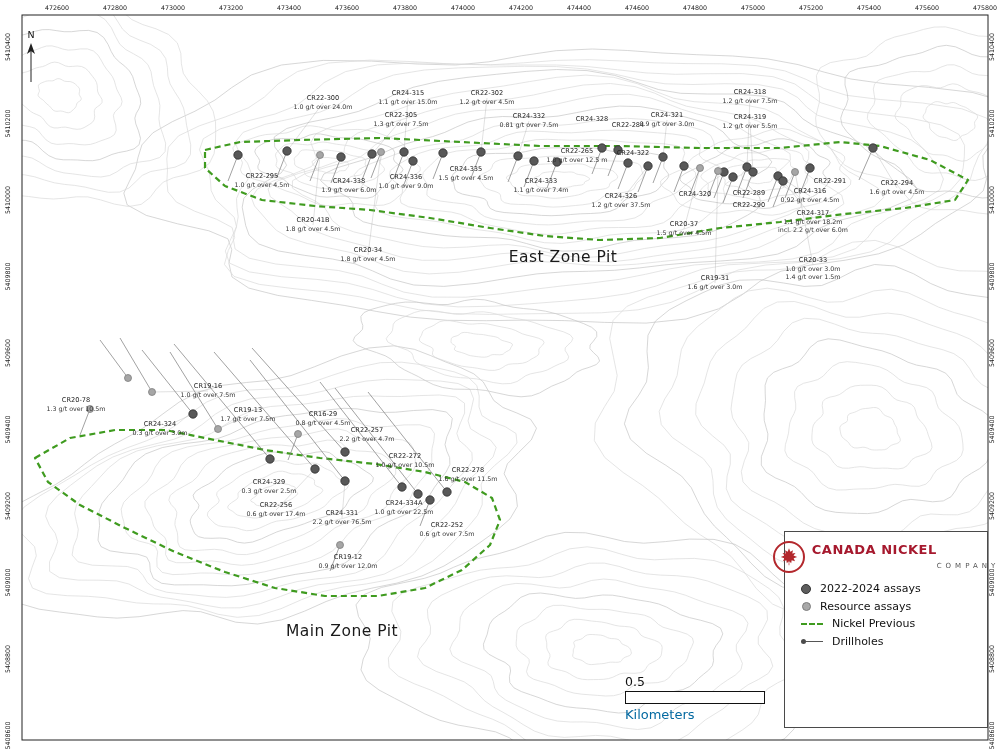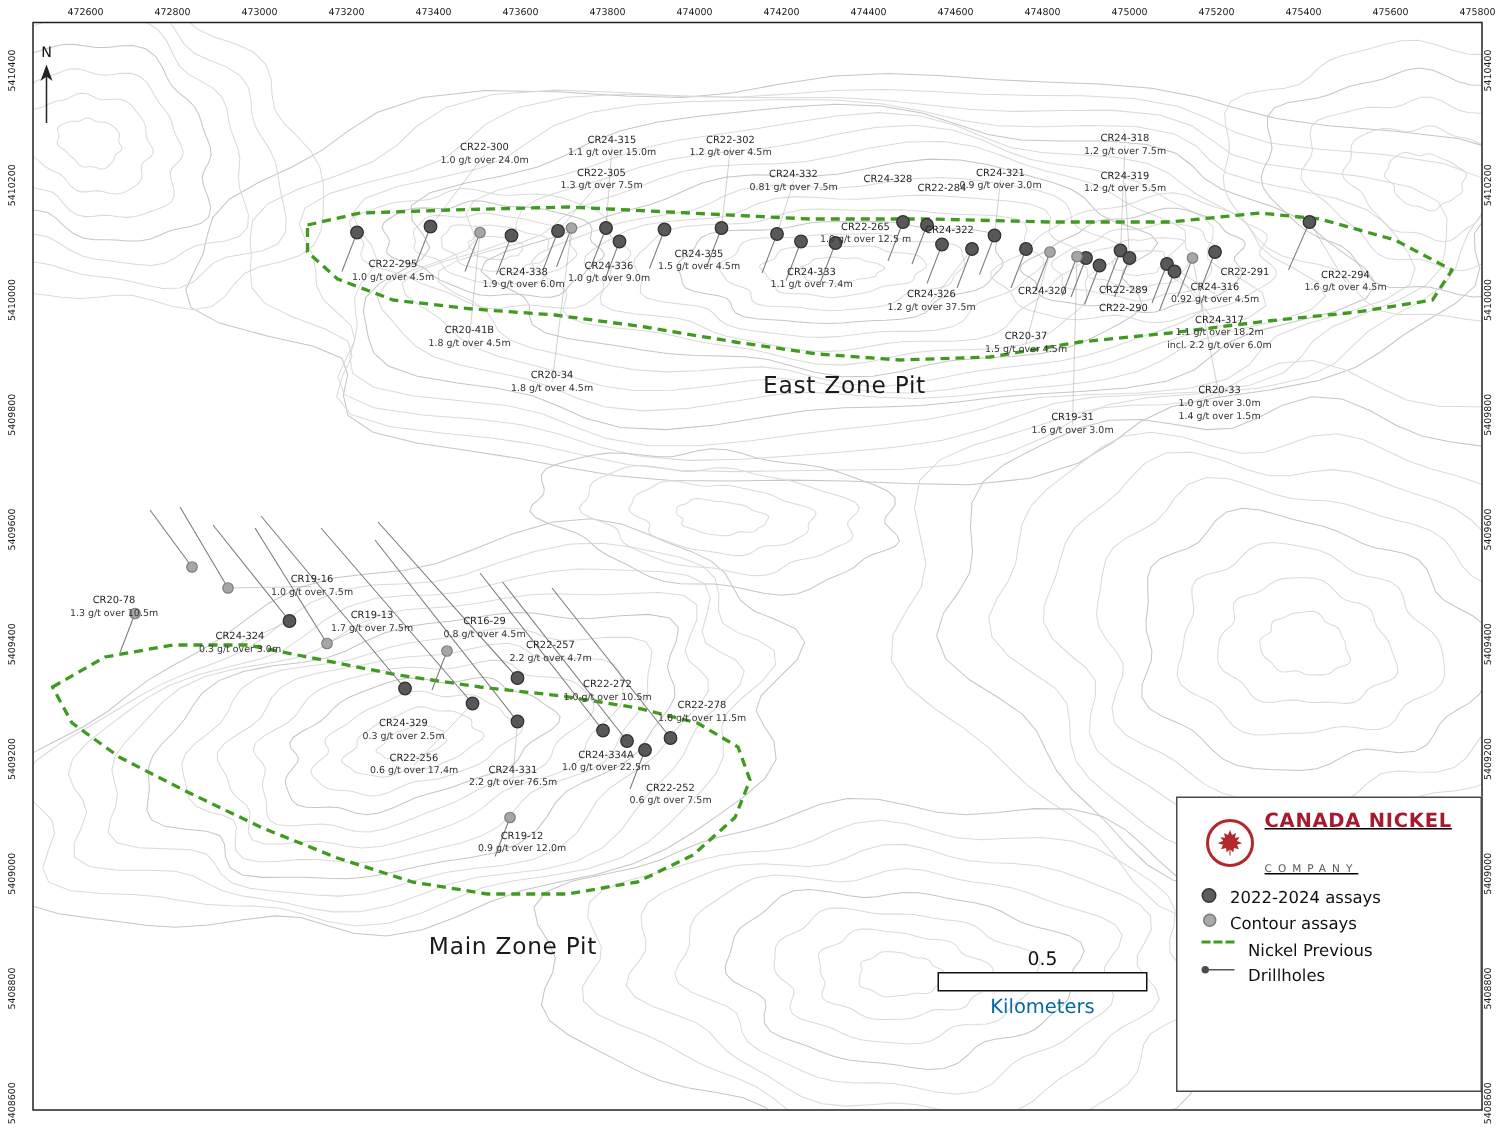--- a/index.html
+++ b/index.html
@@ -11,43 +11,43 @@
   
   .legend{
     position:absolute;left:784px;top:531px;width:204px;height:197px;
     background:#ffffff;border:1.3px solid #4a4a4a;box-sizing:border-box;z-index:5;
   }
   .logo-row{display:flex;align-items:center;justify-content:center;gap:7px;margin-top:9px;}
   .logo-circle{
     width:32px;height:32px;border:2.4px solid #b3282d;border-radius:50%;
     display:flex;align-items:center;justify-content:center;flex:0 0 auto;box-sizing:border-box;
   }
-  .logo-text{display:flex;flex-direction:column;line-height:1.15;text-decoration:underline;}
+  .logo-text{display:flex;flex-direction:row;line-height:1.15;}
   .company-name{color:#a6192e;font-weight:bold;font-size:13px;letter-spacing:.5px;white-space:nowrap;}
   .company-sub{color:#555;font-size:7px;letter-spacing:4px;margin-top:19px;}
   .items{margin:9px 0 0 16px;}
-  .item{display:flex;align-items:flex-start;gap:9px;margin-bottom:4.5px;font-size:11px;color:#111;}
+  .item{display:flex;align-items:center;gap:9px;margin-bottom:4.5px;font-size:11px;color:#111;}
   .sym{flex:0 0 auto;display:inline-block;}
   .sym-dot-dark{width:10px;height:10px;border-radius:50%;background:#5d5d5d;border:1px solid #353535;box-sizing:border-box;}
   .sym-dot-light{width:9px;height:9px;border-radius:50%;background:#a8a8a8;border:1px solid #7d7d7d;box-sizing:border-box;margin-left:1px;}
   .sym-dash{width:22px;border-top:2px dashed #3f9b1f;}
   .sym-drill{display:flex;align-items:center;width:22px;}
   .sym-drill .dh-dot{width:5px;height:5px;border-radius:50%;background:#4c4c4c;}
   .sym-drill .dh-line{flex:1;border-top:1.2px solid #555;}
   .mag{margin-top:8px;}
   .mag-title{font-size:11.5px;font-weight:bold;color:#111;text-align:center;}
   .mag-bar{
     position:relative;width:168px;height:17px;margin:5px auto 0;
     background:linear-gradient(90deg,#a7b6d6 0%,#c9d2e6 22%,#eceaf2 38%,#fbfafc 50%,#d2d2d2 66%,#9a9a9a 83%,#6d6d6d 100%);
   }
   .target-box{position:absolute;left:27%;width:45%;top:-3px;bottom:-3px;border:1.6px dashed #c32bc7;}
   .mag-labels{display:flex;justify-content:space-between;width:184px;margin:4px auto 0;font-size:11px;color:#111;}
   .target-label{font-weight:500;}
   
-  .scalebar{position:absolute;left:625px;top:631px;width:140px;text-align:center;z-index:4;}
+  .scalebar{position:absolute;left:625px;top:674px;width:140px;z-index:4;}
   .sb-value{font-size:12.5px;color:#111;margin-bottom:2px;}
   .sb-bar{height:13px;background:#ffffff;border:1.6px solid #111;box-sizing:border-box;}
   .sb-unit{font-size:13px;color:#0369a1;margin-top:3px;}
 </style>
 </head>
 <body>
 
 <div class="stage">
   <svg id="map-svg" width="1000" height="752" viewBox="0 0 1000 752">
       <defs>
@@ -391,21 +391,21 @@
         <span class="company-sub">COMPANY</span>
       </span>
     </div>
     <div class="items">
       <div class="item">
         <span class="sym sym-dot-dark"></span>
         <span>2022-2024 assays</span>
       </div>
       <div class="item">
         <span class="sym sym-dot-light"></span>
-        <span>Contour assays</span>
+        <span>Resource assays</span>
       </div>
       <div class="item">
         <span class="sym sym-dash" style="border-top-color: rgb(63, 155, 31);"></span>
         <span>Nickel Previous</span>
       </div>
       <div class="item">
         <span class="sym sym-drill">
           <span class="dh-dot"></span>
           <span class="dh-line"></span>
         </span>

